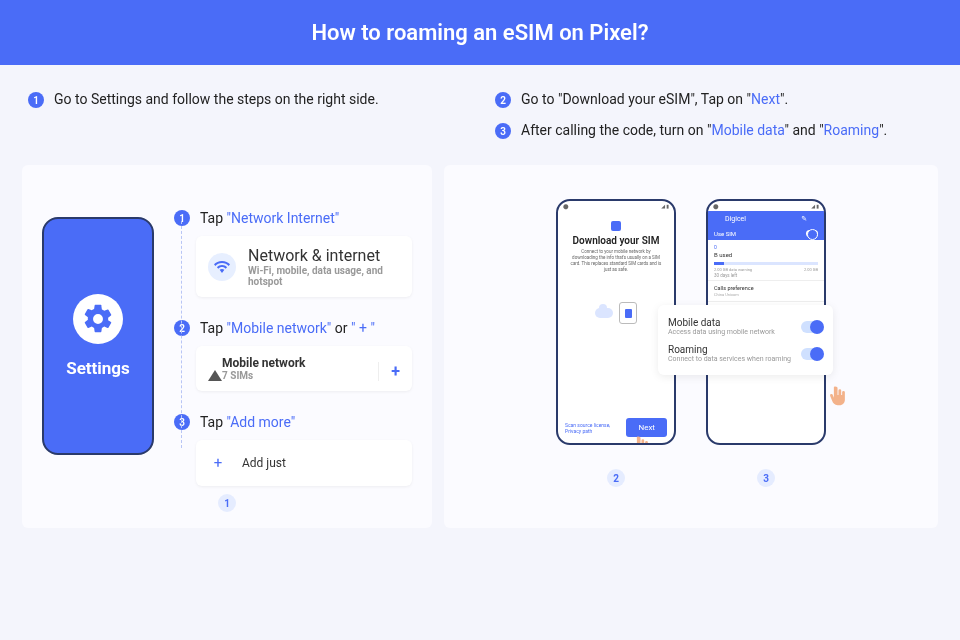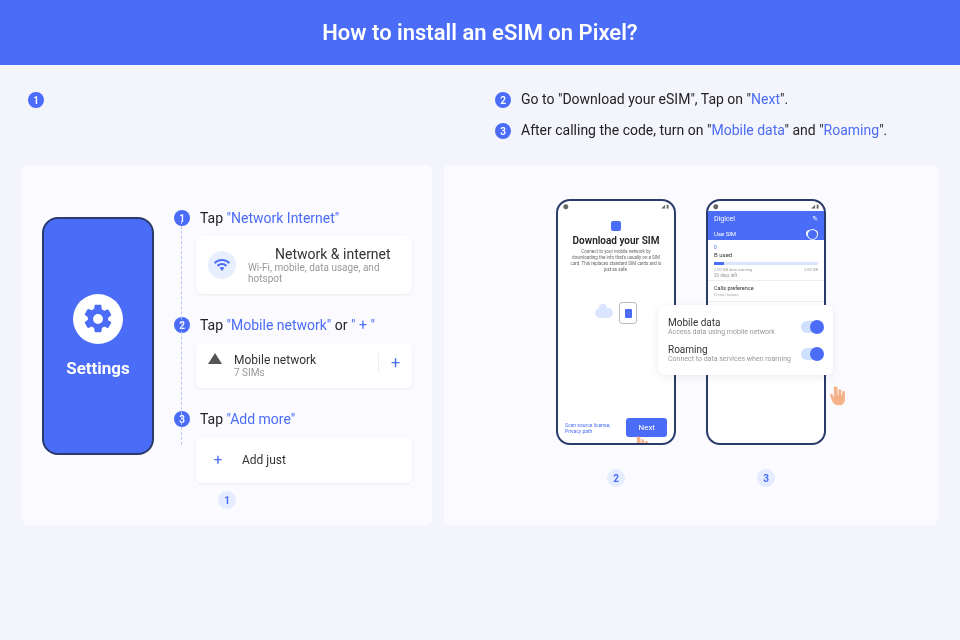--- a/index.html
+++ b/index.html
@@ -123,32 +123,32 @@
     gap: 12px;
     margin-left: 22px;
     font-size: 11.5px;
   }
   .card-icon {
     width: 28px; height: 28px; border-radius: 50%;
     display: flex; align-items: center; justify-content: center;
     flex-shrink: 0;
   }
   .card-icon.wifi { background: #e7efff; color: #4a6cf7; }
-  .card-text .title { color: #333; font-size: 14px; margin-left: 27px; }
-  .card-text .sub { color: #999; font-size: 10px; }
+  .card-text .title { color: #333; font-size: 16px; }
+  .card-text .sub { color: #999; font-size: 10px; font-weight: bold; }
   .card-sim {
     background: #fff;
     border-radius: 6px;
     box-shadow: 0 1px 3px rgba(0,0,0,0.06);
     padding: 10px 12px;
     margin-left: 22px;
     display: flex;
-    align-items: flex-start;
-    gap: 12px;
+    align-items: flex-end;
     font-size: 11.5px;
+    font-weight: bold;
   }
   .tri {
     width: 0; height: 0;
     border-left: 7px solid transparent;
     border-right: 7px solid transparent;
     border-bottom: 11px solid #555;
     flex-shrink:0;
   }
   .card-sim .title { color: #333; font-size: 12px; }
   .card-sim .sub { color: #999; font-size: 10px; }
@@ -233,21 +233,21 @@
   }
   .hand svg{width:100%;height:100%;}
   .hand1 { bottom:-16px; right:22px;}
   .hand2 { top:78px; right:-16px;}
 
   .digicel-body {
     padding:0; flex:1; position:relative;
   }
   .bluebar {
     background:#4a6cf7; color:#fff;
-    font-size:7px; padding:4px 6px;
+    font-size:7px; padding:4px 17px;
     display:flex; justify-content:space-between;
     align-items:center;
   }
   .usesim {
     background:#4a6cf7; color:#fff;
     font-size:6px; padding:3px 6px;
     display:flex; justify-content:space-between;
     align-items:center;
   }
   .toggle-on {
@@ -293,27 +293,28 @@
     width:18px;height:18px;border-radius:50%;background:#e5ecff;color:#4a6cf7;
     font-size:10px;font-weight:700;display:flex;align-items:center;justify-content:center;
   }
 
   .phone-col{ display:flex; flex-direction:column; align-items:center; gap:24px; position:relative;}
 </style>
 </head>
 <body>
 
 <div class="header">
-  <span>How to install an eSIM on Pixel?</span>
+  <span>How to roaming an eSIM on Pixel?</span>
 </div>
 
 <div class="intro">
   <div class="intro-col">
     <div class="intro-item">
       <span class="badge">1</span>
+      <span>Go to Settings and follow the steps on the right side.</span>
     </div>
   </div>
   <div class="intro-col">
     <div class="intro-item">
       <span class="badge">2</span>
       <span>
         <span>Go to "Download your eSIM", Tap on "</span><span class="hl">Next</span><span>".</span>
       </span>
     </div>
     <div class="intro-item">

